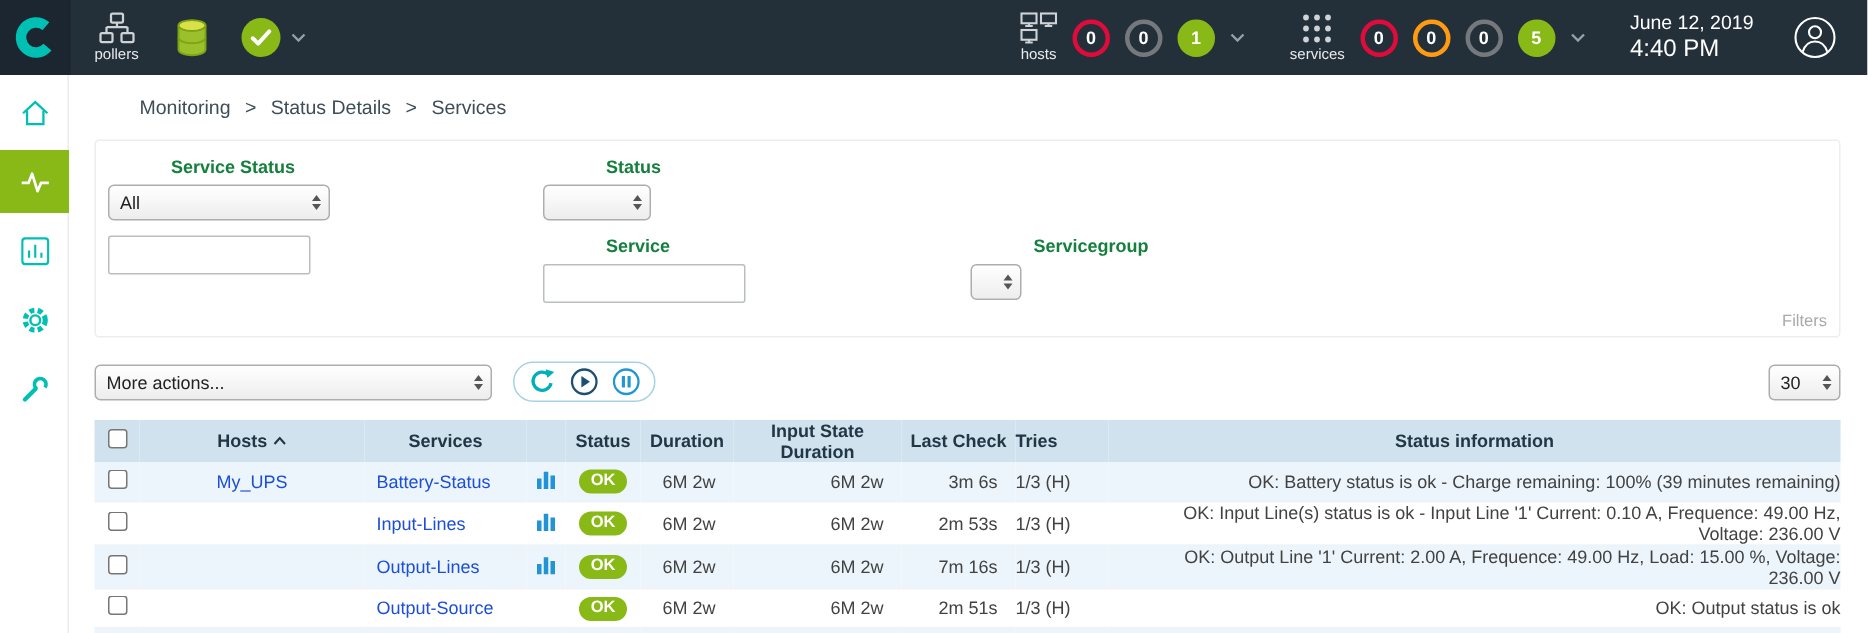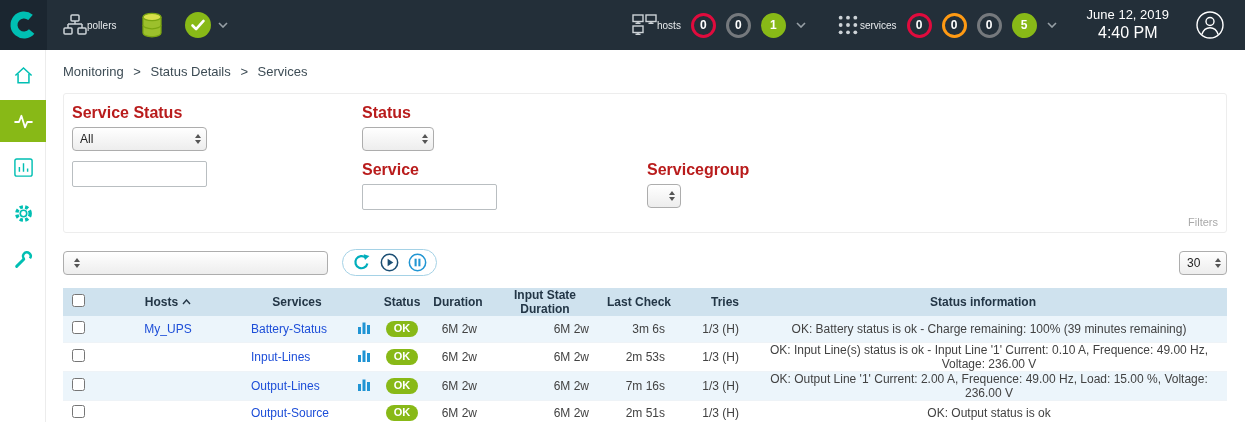--- a/index.html
+++ b/index.html
@@ -2,91 +2,91 @@
 <html><head>
 <meta charset="utf-8">
 <style>
   * { box-sizing: border-box; margin: 0; padding: 0; }
   body { font-family: "Liberation Sans", sans-serif; background: #fff; }
   .page { position: relative; width: 1245px; height: 422px; background: #fff; overflow: hidden; }
 
   
   .topbar { height: 50px; background: #232f39; display: flex; align-items: center; color: #fff; }
   .logo { width: 47px; height: 50px; background: #1b2630; display: flex; align-items: center; justify-content: center; cursor: pointer; flex: none; }
-  .tb-iconlabel { display: flex; flex-direction: row; align-items: center; justify-content: center; cursor: pointer; }
+  .tb-iconlabel { display: flex; flex-direction: column; align-items: center; justify-content: center; cursor: pointer; }
   .tb-label { font-size: 10px; color: #e8ebed; margin-top: 1px; }
   .tb-pollers { margin-left: 16px; }
   .tb-db { margin-left: 24px; display: flex; align-items: center; cursor: pointer; }
   .tb-state { margin-left: 20px; display: flex; align-items: center; gap: 6px; cursor: pointer; }
   .spacer { flex: 1; }
   .tb-group { display: flex; align-items: center; gap: 10px; }
   .tb-services { margin-left: 30px; }
   .badge { width: 25px; height: 25px; border-radius: 50%; border: 3px solid; display: flex; align-items: center; justify-content: center;
            font-size: 12px; font-weight: bold; color: #fff; cursor: pointer; background: transparent; }
   .b-critical { border-color: #e00b3d; }
   .b-warning  { border-color: #ff9a13; }
   .b-unknown  { border-color: #75797d; }
   .b-ok { border-color: #88b917; background: #88b917; }
-  .datetime { margin: 0 26px 0 30px; line-height: 1.25; text-align: center; }
+  .datetime { margin: 0 26px 0 30px; line-height: 1.25; }
   .datetime .d { font-size: 13px; }
   .datetime .t { font-size: 16px; }
   .tb-user { margin-right: 20px; cursor: pointer; display: flex; }
 
   
   .sidebar { position: absolute; left: 0; top: 50px; bottom: 0; width: 46px; background: #fff; border-right: 1px solid #ececec; }
   .side-item { width: 46px; height: 42px; display: flex; align-items: center; justify-content: center; cursor: pointer; margin-top: 4px; }
   .side-item.active { background: #88b917; }
 
   
   .content { position: absolute; left: 46px; top: 50px; right: 0; bottom: 0; padding: 14px 18px 0 17px; }
-  .breadcrumb { font-size: 13px; color: #3d4c55; }
+  .breadcrumb { font-size: 13px; color: #3d4c55; margin-left: 30px; }
   .breadcrumb a { color: #3d4c55; text-decoration: none; cursor: pointer; }
   .breadcrumb .sep { margin: 0 6px; color: #3d4c55; }
 
   
   .filter-panel { position: relative; margin-top: 14px; border: 1px solid #ededed; border-radius: 3px; padding: 10px 8px 22px 8px; background: #fff; }
   .f-row { display: flex; }
   .f-row + .f-row { margin-top: 10px; }
   .f-block { display: flex; flex-direction: column; }
   .fw1 { width: 290px; } .fw2 { width: 285px; } .fw3 { width: 135px; } .fw4 { width: 150px; }
-  .f-label { font-size: 16px; font-weight: bold; color: #b91c1c; margin-bottom: 5px; }
+  .f-label { font-size: 12px; font-weight: bold; color: #15803d; margin-bottom: 5px; margin-left: 42px; }
   .f-input { width: 135px; height: 26px; border: 1px solid #b9bec1; border-radius: 2px; padding: 0 6px; font-size: 12px; font-family: "Liberation Sans", sans-serif; }
   .filters-tag { position: absolute; right: 8px; bottom: 4px; font-size: 11px; color: #a9a9a9; }
 
   
   .selwrap { display: inline-flex; align-items: center; justify-content: space-between; height: 24px; border: 1px solid #adadad; border-radius: 4px;
              background: linear-gradient(#ffffff, #ededed); padding: 0 5px 0 7px; cursor: pointer; }
   .selwrap select { appearance: none; -webkit-appearance: none; border: none; background: transparent; font-size: 12px; outline: none; width: 100%;
                     font-family: "Liberation Sans", sans-serif; color: #222; cursor: pointer; }
   .sel-arrows { display: flex; flex-direction: column; gap: 2px; margin-left: 3px; flex: none; }
   .sel-arrows .up { width: 0; height: 0; border-left: 3.5px solid transparent; border-right: 3.5px solid transparent; border-bottom: 4px solid #555; }
   .sel-arrows .dn { width: 0; height: 0; border-left: 3.5px solid transparent; border-right: 3.5px solid transparent; border-top: 4px solid #555; }
-  .sw-servicestatus { width: 135px; } .sw-status { width: 72px; } .sw-poller { width: 66px; }
+  .sw-servicestatus { width: 148px; } .sw-status { width: 72px; } .sw-poller { width: 66px; }
   .sw-narrow { width: 34px; } .sw-actions { width: 265px; } .sw-pagesize { width: 48px; }
 
   
   .toolbar { margin-top: 16px; display: flex; align-items: center; }
   .icon-group { margin-left: 14px; display: flex; align-items: center; gap: 9px; border: 1px solid #a5d2e6; border-radius: 14px; padding: 3px 9px; background: #fff; }
   .icon-btn { display: flex; cursor: pointer; }
 
   
   table { margin-top: 12px; width: 100%; border-collapse: collapse; font-size: 12px; color: #424242; }
   thead th { background: #cfe2ee; color: #233646; font-weight: bold; height: 27px; text-align: center; font-size: 12px; cursor: pointer; }
   tbody td { height: 26px; border-bottom: 1px solid #eef3f7; }
   tbody tr.odd { background: #ecf5fb; }
   .c-check { width: 30px; text-align: center; }
   .c-host { width: 150px; text-align: center; }
   .c-svc { width: 108px; text-align: left; padding-left: 8px; }
   .c-graph { width: 26px; text-align: center; }
   .c-status { width: 50px; text-align: center; }
   .c-dur { width: 62px; text-align: center; }
   .c-hsd { width: 112px; }
   .c-lc { width: 76px; }
-  .c-tries { width: 62px; text-align: right; }
-  .c-info { padding-left: 12px; text-align: center; }
+  .c-tries { width: 62px; text-align: left; }
+  .c-info { padding-left: 12px; text-align: right; }
   td.num { text-align: right; padding-right: 12px; }
   th.c-svc, th.c-info { text-align: center; padding-left: 0; }
   .pill { display: inline-block; background: #88b917; color: #fff; font-size: 11px; font-weight: bold; padding: 2px 8px 3px; border-radius: 9px; line-height: 1; }
   .host-link, .svc-link { color: #1d4ed8; cursor: pointer; }
   .sort-caret { margin-left: 4px; vertical-align: 1px; }
   input[type="checkbox"] { width: 13px; height: 13px; cursor: pointer; }
 </style>
 </head>
 <body>
 
@@ -289,20 +289,23 @@
               </span>
           </span>
         </div>
       </div>
 
       <span class="filters-tag">Filters</span>
     </section>
 
     <div class="toolbar">
       <span class="selwrap sw-actions">
+        <select>
+          <option>More actions...</option>
+        </select>
         <span class="sel-arrows">
             <i class="up"></i>
             <i class="dn"></i>
           </span>
       </span>
 
       <span class="icon-group">
         <span class="icon-btn">
           <svg width="19" height="19" viewBox="0 0 20 20">
             <path d="M16.2 11 A6.4 6.4 0 1 1 14.4 5" fill="none" stroke="#00aebc" stroke-width="2.3"></path>

